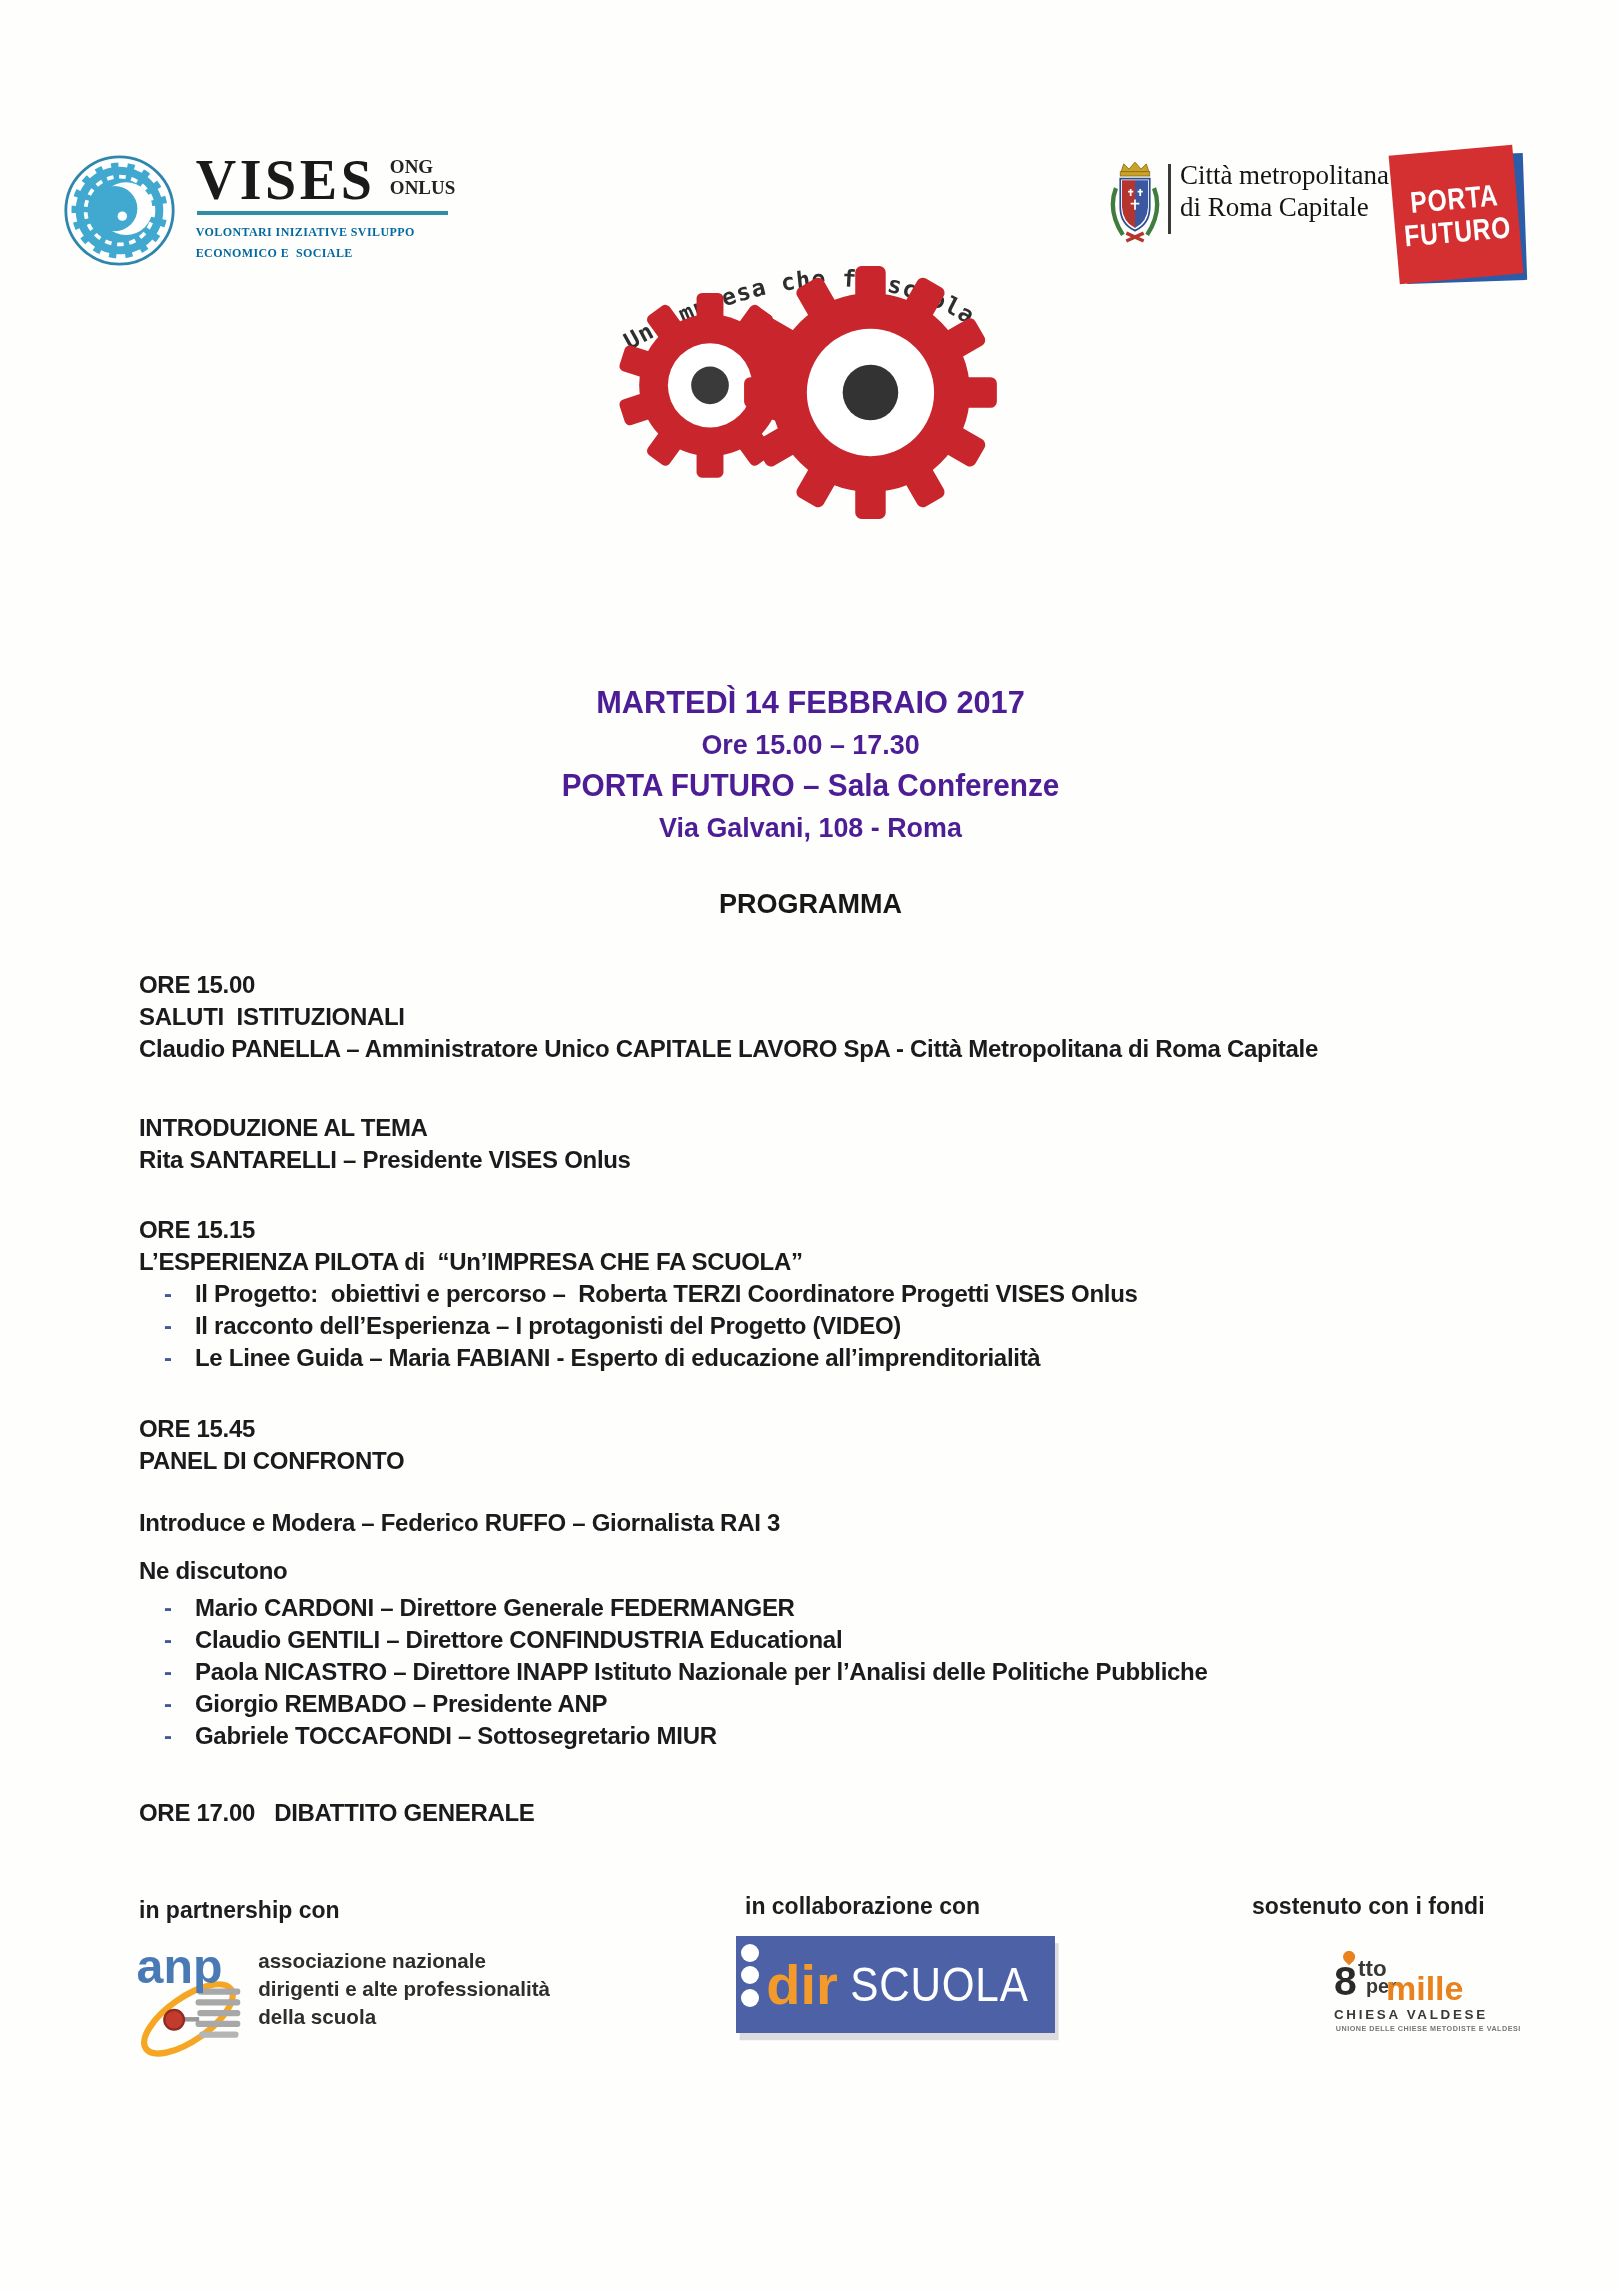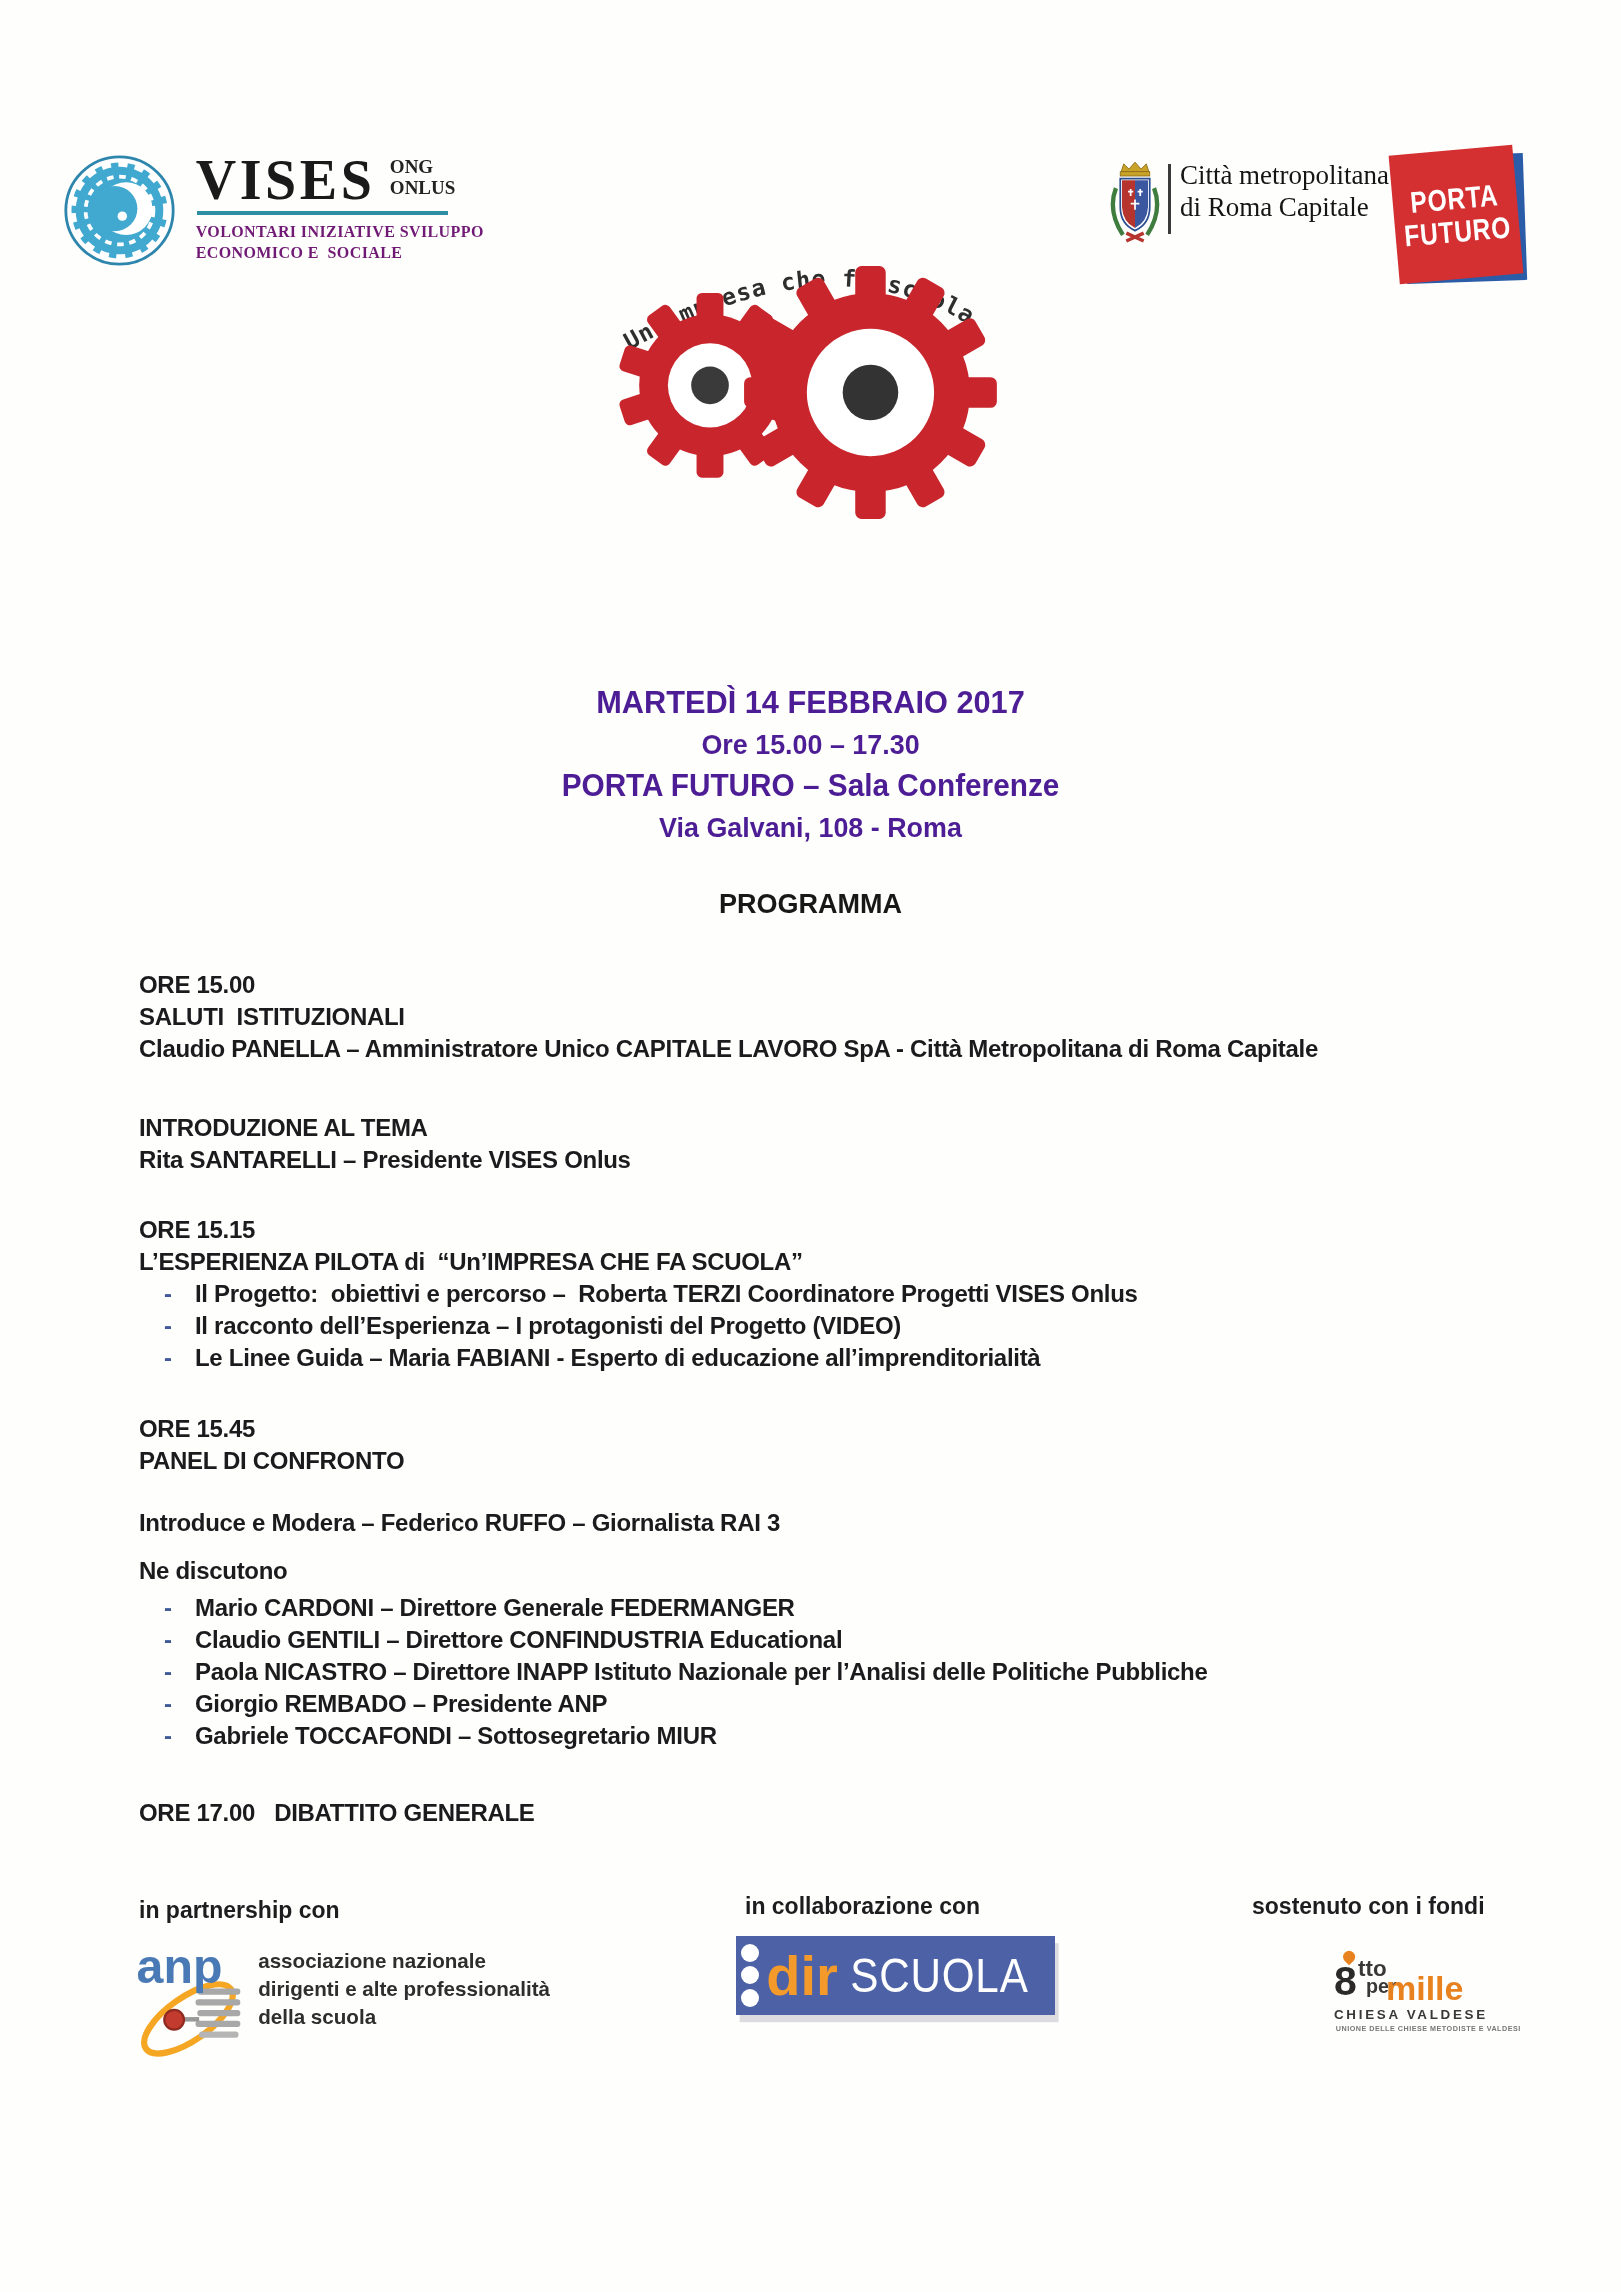--- a/index.html
+++ b/index.html
@@ -7,21 +7,21 @@
         font-family:"Liberation Sans",sans-serif;color:#1d1d1f;}
 
   
   .vises{position:absolute;left:63px;top:154px;display:flex;align-items:flex-start;}
   .vises-emblem{width:113px;height:113px;}
   .vises-text{margin-left:19.7px;}
   .vises-row{display:flex;align-items:flex-start;}
   .vises-name{font-family:"Liberation Serif",serif;font-size:56px;font-weight:700;letter-spacing:3.6px;line-height:52px;color:#1a1a1a;}
   .vises-ong{margin-left:14.3px;margin-top:1.8px;font-family:"Liberation Serif",serif;font-size:19px;font-weight:700;line-height:21.5px;color:#222;}
   .vises-line{width:251px;height:3.6px;background:#2e8fa3;margin:5.4px 0 7.2px 1.8px;}
-  .vises-tag{font-family:"Liberation Serif",serif;font-size:16px;font-weight:700;letter-spacing:0.4px;line-height:20.6px;color:#701a75;white-space:pre-wrap;}
+  .vises-tag{font-family:"Liberation Serif",serif;font-size:12px;font-weight:700;letter-spacing:0.4px;line-height:20.6px;color:#0369a1;white-space:pre-wrap;}
 
   .metro{position:absolute;left:1109px;top:159px;display:flex;align-items:flex-start;}
   .metro-divider{width:2.7px;height:70px;background:#3a3a3a;margin:5.4px 9px 0 7.2px;}
   .metro-text{font-family:"Liberation Serif",serif;font-size:27px;line-height:32px;color:#151515;}
 
   .porta{position:absolute;left:1394px;top:150px;width:136px;height:136px;}
   .porta-blue{position:absolute;left:10.7px;top:4.5px;width:120px;height:127px;background:#2b5ca8;transform:rotate(-2deg);}
   .porta-red{position:absolute;left:0;top:0;width:124px;height:129px;background:#d43032;transform:rotate(-5deg);
              display:flex;flex-direction:column;align-items:center;justify-content:center;}
   .porta-red span{display:block;color:#fff;font-weight:700;font-size:30px;line-height:33px;transform:scaleX(.82);letter-spacing:0.9px;}
@@ -56,21 +56,21 @@
   
   .foot-label{position:absolute;font-size:23px;font-weight:700;color:#1d1d1f;}
   .fl-partner{left:139px;top:1897px;}
   .fl-collab{left:745px;top:1893px;}
   .fl-funds{left:1252px;top:1893px;}
 
   .anp{position:absolute;left:133px;top:1942px;display:flex;}
   .anp-icon{width:118px;height:118px;}
   .anp-text{margin-left:7.2px;margin-top:5.4px;font-size:20.6px;font-weight:700;line-height:28px;color:#2e2e2e;}
 
-  .dirs{position:absolute;left:736px;top:1936px;width:319px;height:79px;background:#4c61a6;
+  .dirs{position:absolute;left:736px;top:1936px;width:319px;height:97px;background:#4c61a6;
         display:flex;align-items:center;justify-content:center;box-shadow:3.6px 7.2px 0 rgba(120,120,140,.25);}
   .dirs-dot{position:absolute;left:5.4px;width:18px;height:18px;border-radius:50%;background:#fff;}
   .dirs-dot.d1{top:8px}.dirs-dot.d2{top:30px}.dirs-dot.d3{top:53px}
   .dirs-dir{color:#f49a2a;font-size:56px;font-weight:700;line-height:56px;margin-left:16px;}
   .dirs-scuola{display:inline-block;color:#fff;font-size:48px;font-weight:400;line-height:50px;letter-spacing:0.9px;transform:scaleX(.88);}
 
   .otto{position:absolute;left:1334px;top:1951px;width:215px;height:107px;}
   .otto span{position:absolute;display:block;}
   .otto-flame{position:absolute;left:9px;top:0px;width:11.6px;height:11.6px;background:#e8821e;
               border-radius:50% 50% 50% 0;transform:rotate(-45deg);}

